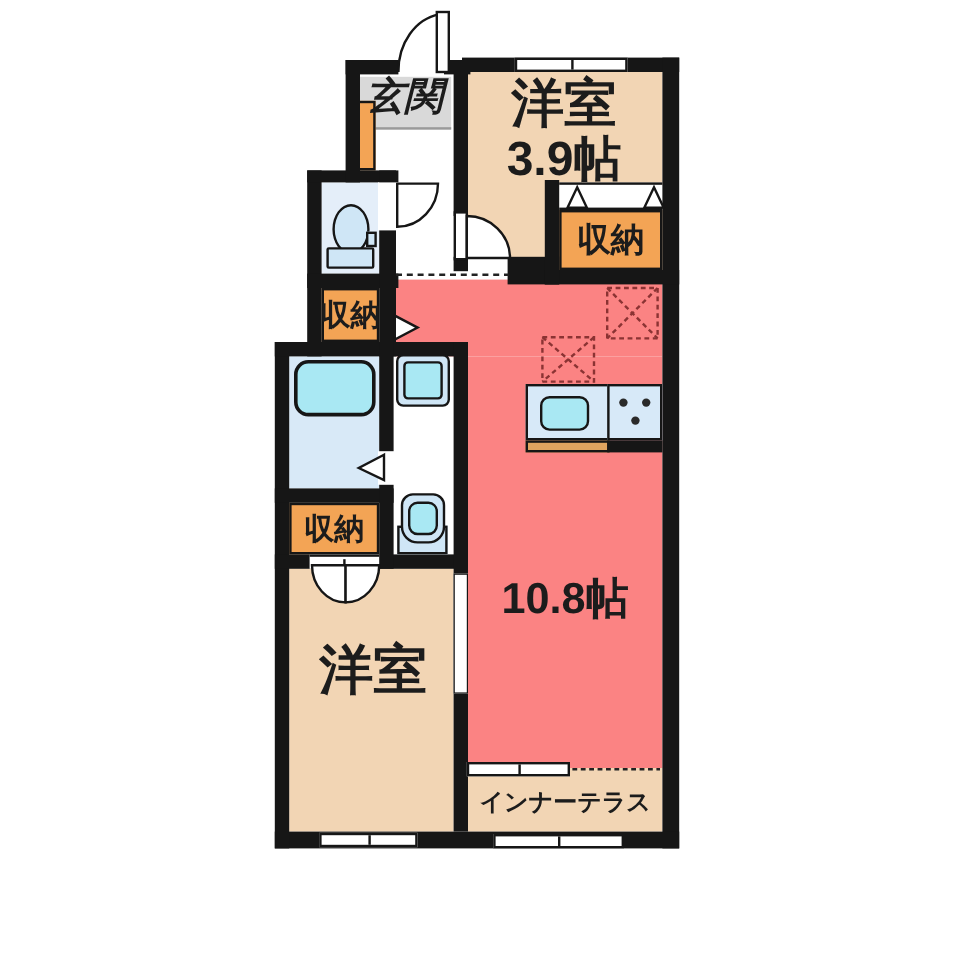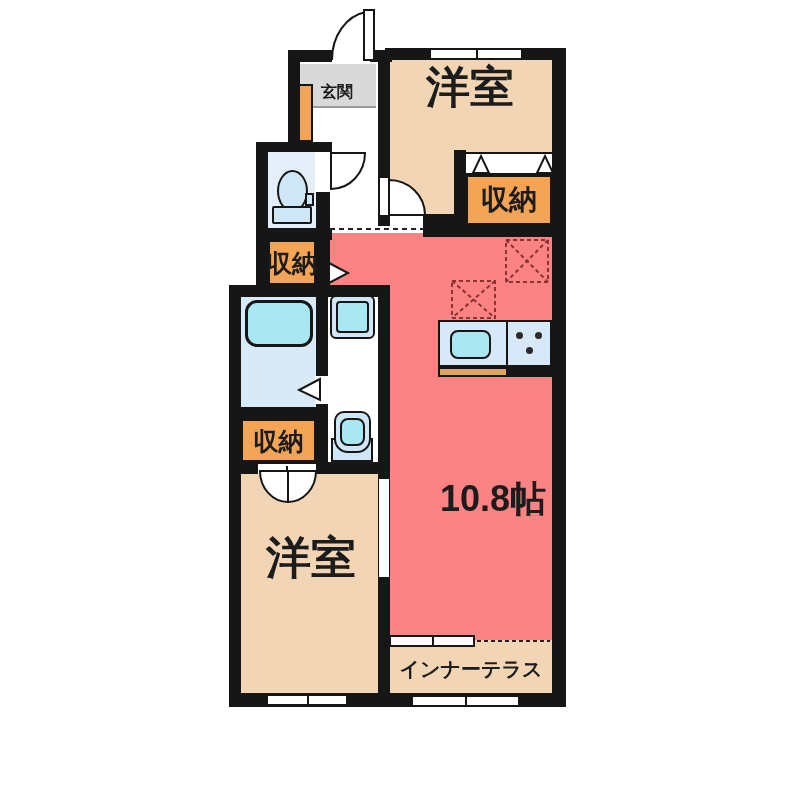--- a/index.html
+++ b/index.html
@@ -130,22 +130,23 @@
       <line x1="506" y1="240" x2="548" y2="282"></line>
       <line x1="548" y1="240" x2="506" y2="282"></line>
     </g>
     <g stroke="#8b3333" stroke-width="2" stroke-dasharray="4 3" fill="none">
       <rect x="452" y="281" width="43" height="37"></rect>
       <line x1="452" y1="281" x2="495" y2="318"></line>
       <line x1="495" y1="281" x2="452" y2="318"></line>
     </g>
   </svg>
 
-  <div class="lbl" style="left:299px;top:84px;width:76px;font-size:16px;">玄関</div>
+  <div class="lbl" style="left:299px;top:64px;width:76px;font-size:32px;font-style:italic;">玄関</div>
   <div class="lbl" style="left:390px;top:64px;width:160px;font-size:44px;">洋室</div>
+  <div class="lbl" style="left:390px;top:112px;width:160px;font-size:40px;">3.9帖</div>
   <div class="lbl" style="left:466px;top:185px;width:86px;font-size:28px;">収納</div>
   <div class="lbl" style="left:266px;top:250px;width:52px;font-size:25px;">収納</div>
   <div class="lbl" style="left:241px;top:428px;width:75px;font-size:25px;">収納</div>
-  <div class="lbl" style="left:390px;top:480px;width:162px;font-size:36px;margin-left:22px;">10.8帖</div>
+  <div class="lbl" style="left:390px;top:480px;width:162px;font-size:36px;">10.8帖</div>
   <div class="lbl" style="left:246px;top:534px;width:130px;font-size:45px;">洋室</div>
   <div class="lbl" style="left:390px;top:659px;width:162px;font-size:20px;">インナーテラス</div>
 
 </div>
 
 </body></html>

